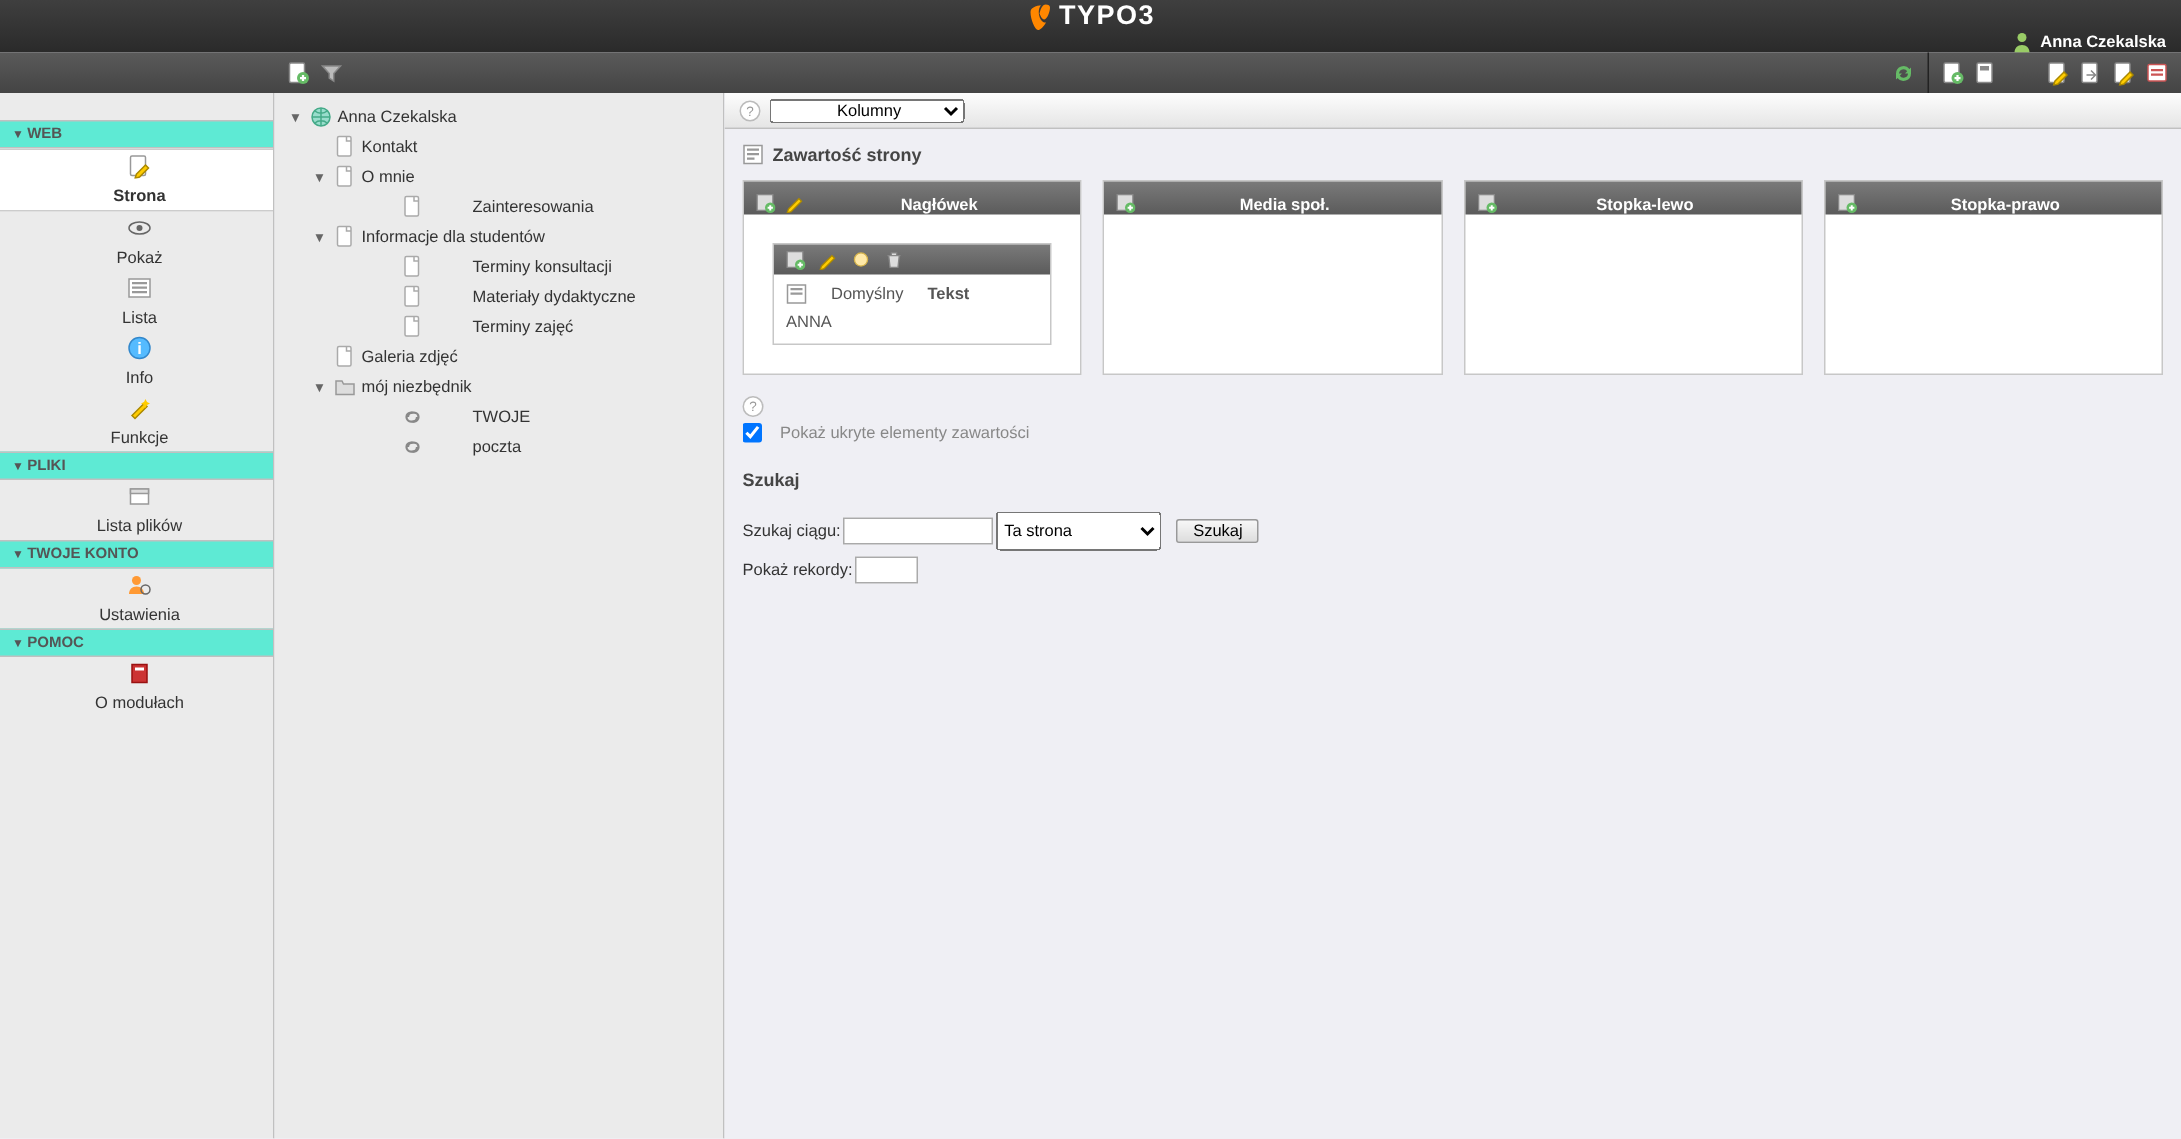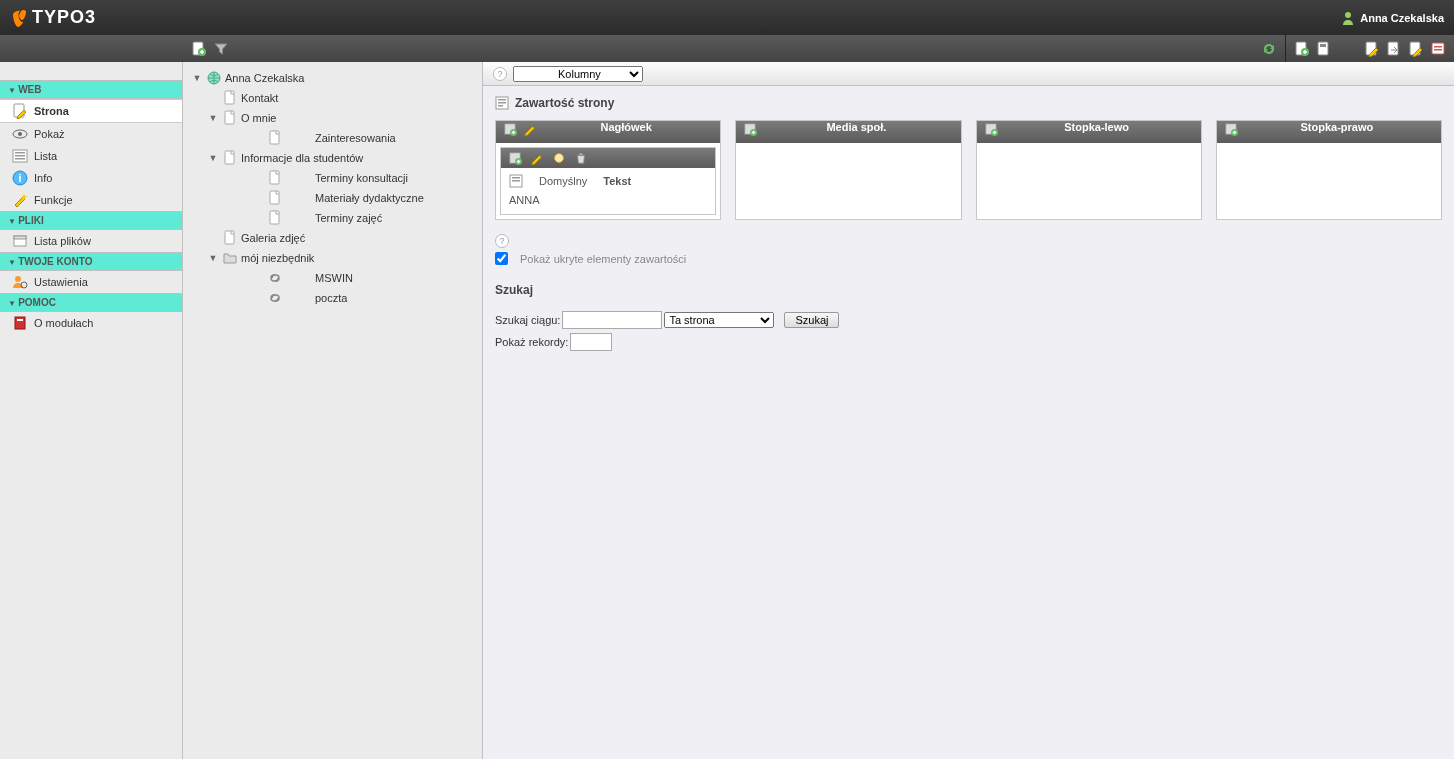--- a/index.html
+++ b/index.html
@@ -1,31 +1,31 @@
 <!DOCTYPE html>
 <html><head>
 <meta charset="utf-8">
 <style>
 * { margin: 0; padding: 0; box-sizing: border-box; }
 body { font-family: Verdana, Arial, sans-serif; font-size: 11px; background: #efeff4; color: #333; overflow: hidden; }
-.topbar { height: 35px; background: linear-gradient(#3f3f3f, #2a2a2a); display: flex; align-items: center; padding: 0 10px; }
+.topbar { height: 35px; background: linear-gradient(#3f3f3f, #2a2a2a); display: flex; align-items: center; padding: 0 10px; flex-direction: column; }
 .logo { display: flex; align-items: center; color: #fff; font-weight: bold; font-size: 18px; letter-spacing: 1px; }
 .logo svg { margin-right: 2px; }
 .user-header { margin-left: auto; color: #fff; font-weight: bold; display: flex; align-items: center; gap: 5px; }
 
 .toolbar { height: 27px; background: linear-gradient(#5a5a5a, #444); display: flex; align-items: center; }
 .toolbar-section { display: flex; align-items: center; padding: 0 8px; gap: 6px; }
 .toolbar-divider { width: 1px; height: 100%; background: #222; }
 .tb-icon { width: 16px; height: 16px; cursor: pointer; display: flex; align-items: center; justify-content: center; }
 
 .main-layout { display: flex; height: calc(100vh - 62px); }
 .sidebar { width: 183px; background: #ebebeb; border-right: 1px solid #c0c0c0; overflow-y: auto; padding-top: 18px; }
 .module-group-header { background: #5eead4; border-top: 1px solid #c0c0c0; border-bottom: 1px solid #c0c0c0; padding: 3px 8px; font-weight: bold; color: #555; font-size: 10px; cursor: pointer; }
 .module-group-header::before { content: "▼ "; font-size: 8px; }
-.module-item { display: flex; align-items: center; gap: 6px; padding: 3px 8px 3px 12px; cursor: pointer; color: #333; }
+.module-item { display: flex; align-items: center; gap: 6px; padding: 3px 8px 3px 12px; cursor: pointer; color: #333; flex-direction: column; }
 .module-item.active { background: #fff; font-weight: bold; border-top: 1px solid #ccc; border-bottom: 1px solid #ccc; }
 .mod-icon { width: 16px; height: 16px; display: flex; align-items: center; justify-content: center; }
 
 .tree-panel { width: 300px; background: #ebebeb; border-right: 1px solid #c0c0c0; overflow-y: auto; padding: 6px 0; }
 .tree-node { display: flex; align-items: center; gap: 3px; padding: 2px 4px; cursor: pointer; color: #333; }
 .tree-toggle { width: 12px; text-align: center; color: #666; font-size: 9px; user-select: none; }
 .tree-icon { width: 16px; height: 16px; display: flex; align-items: center; justify-content: center; }
 .tree-label { white-space: nowrap; }
 .depth-0 { padding-left: 8px; }
 .depth-1 { padding-left: 24px; }
@@ -34,39 +34,39 @@
 .content-panel { flex: 1; background: #efeff4; overflow: auto; }
 .content-toolbar { height: 24px; background: linear-gradient(#fdfdfd,#e5e5e5); border-bottom: 1px solid #c0c0c0; display: flex; align-items: center; padding: 0 10px; gap: 10px; }
 .view-select { display: flex; align-items: center; gap: 6px; }
 .view-select select { font-size: 11px; width: 130px; padding-left: 40px; }
 .help-icon { width: 14px; height: 14px; border-radius: 50%; border: 1px solid #bbb; color: #999; display: flex; align-items: center; justify-content: center; font-size: 9px; background: #fff; }
 
 .content-inner { padding: 10px 12px; }
 .page-title { display: flex; gap: 6px; font-weight: bold; font-size: 12px; color: #454545; margin-bottom: 10px; }
 .columns-row { display: flex; gap: 14px; margin-bottom: 14px; }
 .col { width: 270px; border: 1px solid #c7c7c7; background: #fff; }
-.col-header { height: 22px; background: linear-gradient(#7a7a7a,#5b5b5b); color: #fff; display: flex; align-items: flex-start; padding: 0 6px; font-weight: bold; font-size: 11px; }
+.col-header { height: 22px; background: linear-gradient(#7a7a7a,#5b5b5b); color: #fff; display: flex; align-items: flex-end; padding: 0 6px; font-weight: bold; font-size: 11px; }
 .col-header .hdr-icons { display: flex; gap: 4px; }
 .col-header .hdr-title { flex: 1; text-align: center; }
 .col-body { min-height: 20px; }
 
-.ce { border: 1px solid #c7c7c7; margin: 4px; }
+.ce { border: 1px solid #c7c7c7; margin: 19px; }
 .ce-toolbar { height: 20px; background: linear-gradient(#7a7a7a,#5b5b5b); display: flex; align-items: center; gap: 6px; padding: 0 6px; }
 .ce-meta { display: flex; align-items: center; gap: 16px; padding: 6px 8px; color: #555; }
 .ce-content { padding: 0 8px 8px 8px; color: #555; }
 
 .hidden-row { margin-top: 4px; display: flex; flex-direction: column; gap: 4px; }
 .checkbox-row { display: flex; align-items: center; gap: 12px; color: #888; }
 .checkbox-row input { margin: 0; }
 
 .search-section h3 { font-weight: bold; font-size: 12px; color: #454545; margin: 18px 0 14px 0; }
 .search-row { display: flex; align-items: center; gap: 2px; margin-bottom: 4px; }
 .search-row label { color: #333; }
 .search-row input[type=text] { font-size: 11px; height: 18px; width: 100px; border: 1px solid #aaa; }
-.search-row select { font-size: 11px; height: 16px; width: 110px; }
+.search-row select { font-size: 11px; height: 26px; width: 110px; }
 .search-row button { font-size: 11px; padding: 1px 10px; border: 1px solid #999; background: linear-gradient(#f7f7f7,#ddd); border-radius: 2px; margin-left: 8px; }
 .small-input { width: 42px !important; }
 
 svg { display: block; }
 </style>
 </head>
 <body>
 
 <div class="topbar">
   <div class="logo">
@@ -335,21 +335,21 @@
         <span class="tree-label">mój niezbędnik</span>
       </div>
       <div class="tree-node depth-2">
         <span class="tree-toggle"></span>
         <span class="tree-icon">
           <svg width="16" height="16" viewBox="0 0 16 16">
             <path d="M5 8a3 3 0 013-3h1a3 3 0 010 6H8" fill="none" stroke="#888" stroke-width="1.5"></path>
             <path d="M11 8a3 3 0 01-3 3H7a3 3 0 010-6h1" fill="none" stroke="#888" stroke-width="1.5"></path>
           </svg>
         </span>
-        <span class="tree-label">MSWIN</span>
+        <span class="tree-label">TWOJE</span>
       </div>
       <div class="tree-node depth-2">
         <span class="tree-toggle"></span>
         <span class="tree-icon">
           <svg width="16" height="16" viewBox="0 0 16 16">
             <path d="M5 8a3 3 0 013-3h1a3 3 0 010 6H8" fill="none" stroke="#888" stroke-width="1.5"></path>
             <path d="M11 8a3 3 0 01-3 3H7a3 3 0 010-6h1" fill="none" stroke="#888" stroke-width="1.5"></path>
           </svg>
         </span>
         <span class="tree-label">poczta</span>

